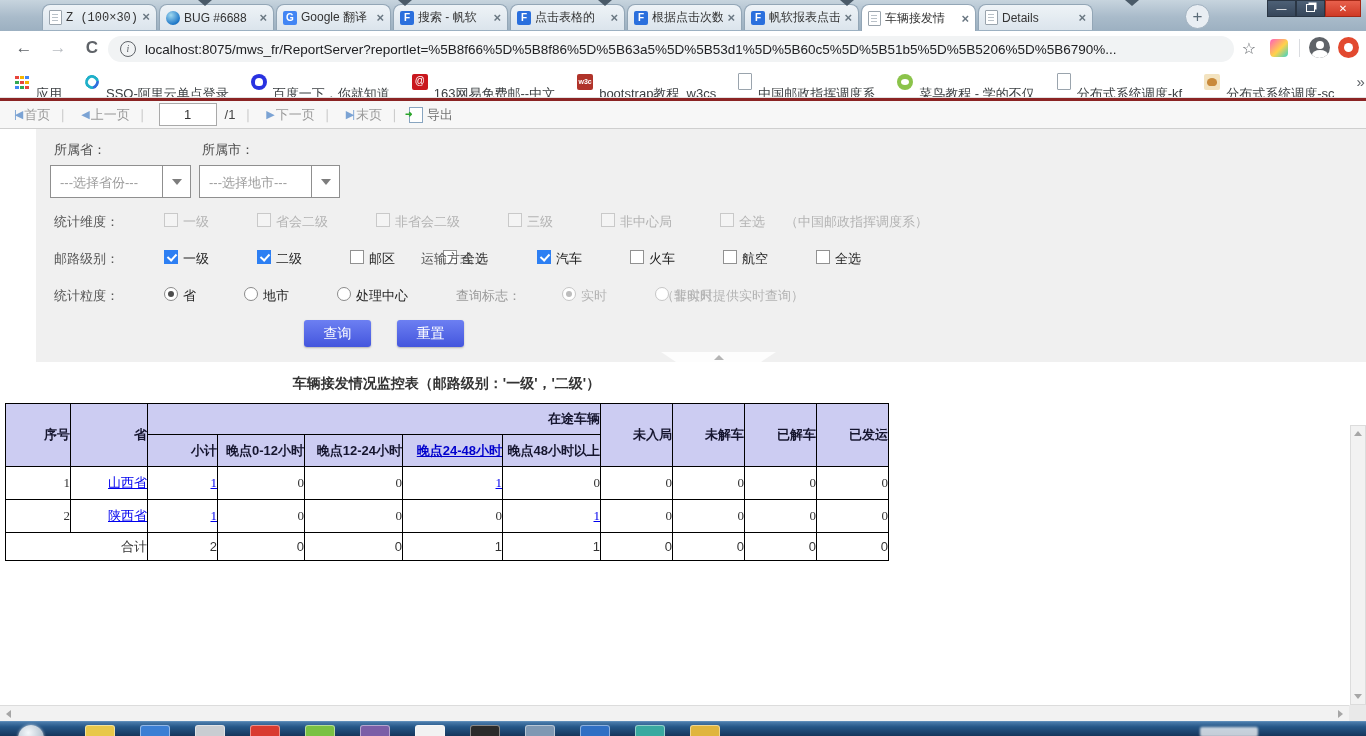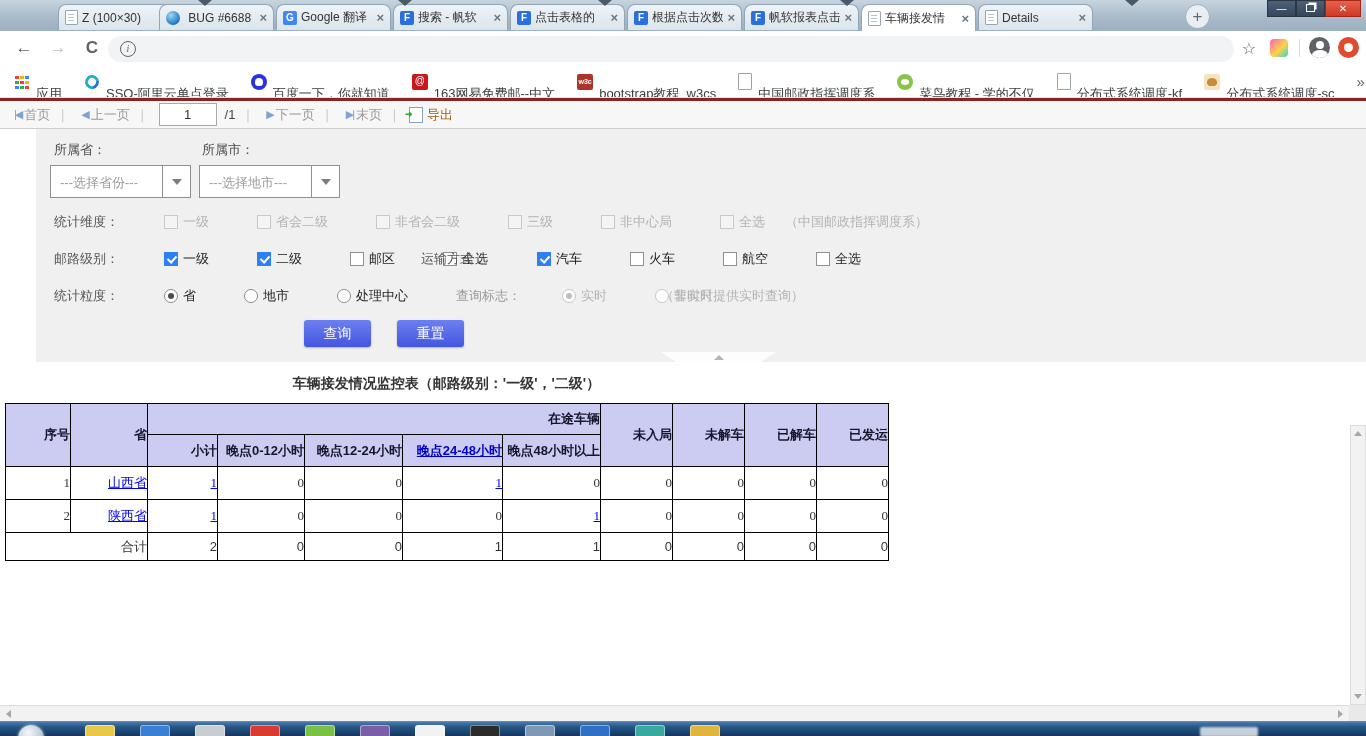--- a/index.html
+++ b/index.html
@@ -79,32 +79,32 @@
   .pager{position:absolute;left:0;top:101px;width:1366px;height:28px;background:#f7f7f7;border-bottom:1px solid #cfcfcf;
       display:flex;align-items:center;padding-left:8px;box-sizing:border-box;font-size:13px;color:#9a9a9a;}
   .pg-arrow{color:#7ba3d4;font-size:11px;letter-spacing:-2px;margin:0 3px 0 6px;}
   .pg-sep{color:#ccc;margin:0 7px;}
   .pg-label{color:#9a9a9a;}
   .pg-input{width:52px;height:19px;border:1px solid #a9a9a9;background:#fff;text-align:center;font-size:13px;
       color:#333;margin:0 8px 0 4px;font-family:"Liberation Sans",sans-serif;}
   .pg-total{color:#444;}
   .exp-icon{position:relative;width:12px;height:14px;background:#fff;border:1px solid #88a5c0;margin:0 4px 0 2px;}
   .exp-icon::after{content:"➜";position:absolute;left:-5px;top:1px;color:#2ca52c;font-size:9px;font-weight:bold;}
-  .pg-export-label{color:#a16207;}
+  .pg-export-label{color:#737373;}
   
   .formpanel{position:absolute;left:0;top:129px;width:1366px;height:233px;background:#f0f0f0;font-size:13px;color:#555;margin-left:36px;}
   .f-label{position:absolute;font-size:13px;color:#4a4a4a;}
   .sel{position:absolute;width:141px;height:33px;background:#fff;border:1px solid #8f8f8f;box-sizing:border-box;display:flex;}
   .sel-text{flex:1;padding:8px 0 0 9px;color:#9b9b9b;font-size:13px;white-space:nowrap;overflow:hidden;}
   .sel-btn{width:27px;border-left:1px solid #8f8f8f;display:flex;align-items:center;justify-content:center;background:#fff;}
   .sel-tri{width:0;height:0;border-left:5px solid transparent;border-right:5px solid transparent;border-top:6px solid #7d7d7d;}
   .frow{position:absolute;left:18px;right:10px;height:18px;display:flex;align-items:center;}
   .grp-label{font-size:13px;color:#555;width:82px;flex:none;}
   .grp-label.abs{position:absolute;width:auto;}
-  .opt{display:flex;align-items:center;margin-right:20px;padding-left:28px;}
+  .opt{display:flex;margin-right:20px;padding-left:28px;}
   .opt .opt-label{margin-left:5px;color:#222;font-size:13px;}
   .opt.dis .opt-label{color:#b3b3b3;}
   .note{color:#b3b3b3;font-size:13px;}
   .cb{width:14px;height:14px;border:1px solid #919191;background:#fff;box-sizing:border-box;position:relative;flex:none;}
   .cb.checked{background:#2d7ff3;border-color:#2d7ff3;}
   .cb.checked::after{content:"";position:absolute;left:4px;top:1px;width:4px;height:7px;
       border:solid #fff;border-width:0 2px 2px 0;transform:rotate(42deg);}
   .cb.disabled{background:#f4f4f4;border-color:#c9c9c9;}
   .radio{width:14px;height:14px;border:1px solid #8a8a8a;border-radius:50%;background:#fff;box-sizing:border-box;flex:none;}
   .radio.checked::after{content:"";display:block;width:6px;height:6px;margin:3px;border-radius:50%;background:#4d4d4d;}
@@ -149,26 +149,26 @@
   .task-clock{position:absolute;left:1200px;top:5px;width:58px;height:10px;border-radius:2px;
       background:rgba(255,255,255,.75);filter:blur(1px);}
 </style>
 </head>
 <body>
 
 <div class="screen">
 
   <div class="tabbar">
     <div>
-        <div class="tab" style="left: 58px;">
+        <div class="tab" style="left: 42px; font-family: Liberation Mono, monospace;">
           <span class="fav page-icon"></span>
           <span class="tab-label">Z (100×30)</span>
           <span class="tab-close">×</span>
         </div>
-        <div class="tab" style="left: 159px; text-align: center;">
+        <div class="tab" style="left: 159px;">
           <span class="fav globe-blue-icon"></span>
           <span class="tab-label">BUG #6688</span>
           <span class="tab-close">×</span>
         </div>
         <div class="tab" style="left: 276px;">
           <span class="fav translate-icon">G</span>
           <span class="tab-label">Google 翻译</span>
           <span class="tab-close">×</span>
         </div>
         <div class="tab" style="left: 393px;">
@@ -214,20 +214,21 @@
       <div class="wbtn close">✕</div>
     </div>
   </div>
 
   <div class="addressbar">
     <div class="nav-ico" style="left:14px">←</div>
     <div class="nav-ico dim" style="left:48px">→</div>
     <div class="nav-ico" style="left:82px;font-weight:bold">C</div>
     <div class="urlpill">
       <span class="info-icon">i</span>
+      <span class="urltext">localhost:8075/mws_fr/ReportServer?reportlet=%5B8f66%5D%5B8f86%5D%5B63a5%5D%5B53d1%5D%5B60c5%5D%5B51b5%5D%5B5206%5D%5B6790%...</span>
     </div>
     <div class="star-icon">☆</div>
     <div class="ext-icon"></div>
     <div class="abar-divider"></div>
     <div class="profile-icon"></div>
     <div class="menu-icon"></div>
   </div>
 
   <div class="bookmarksbar">
     <div class="bm">

